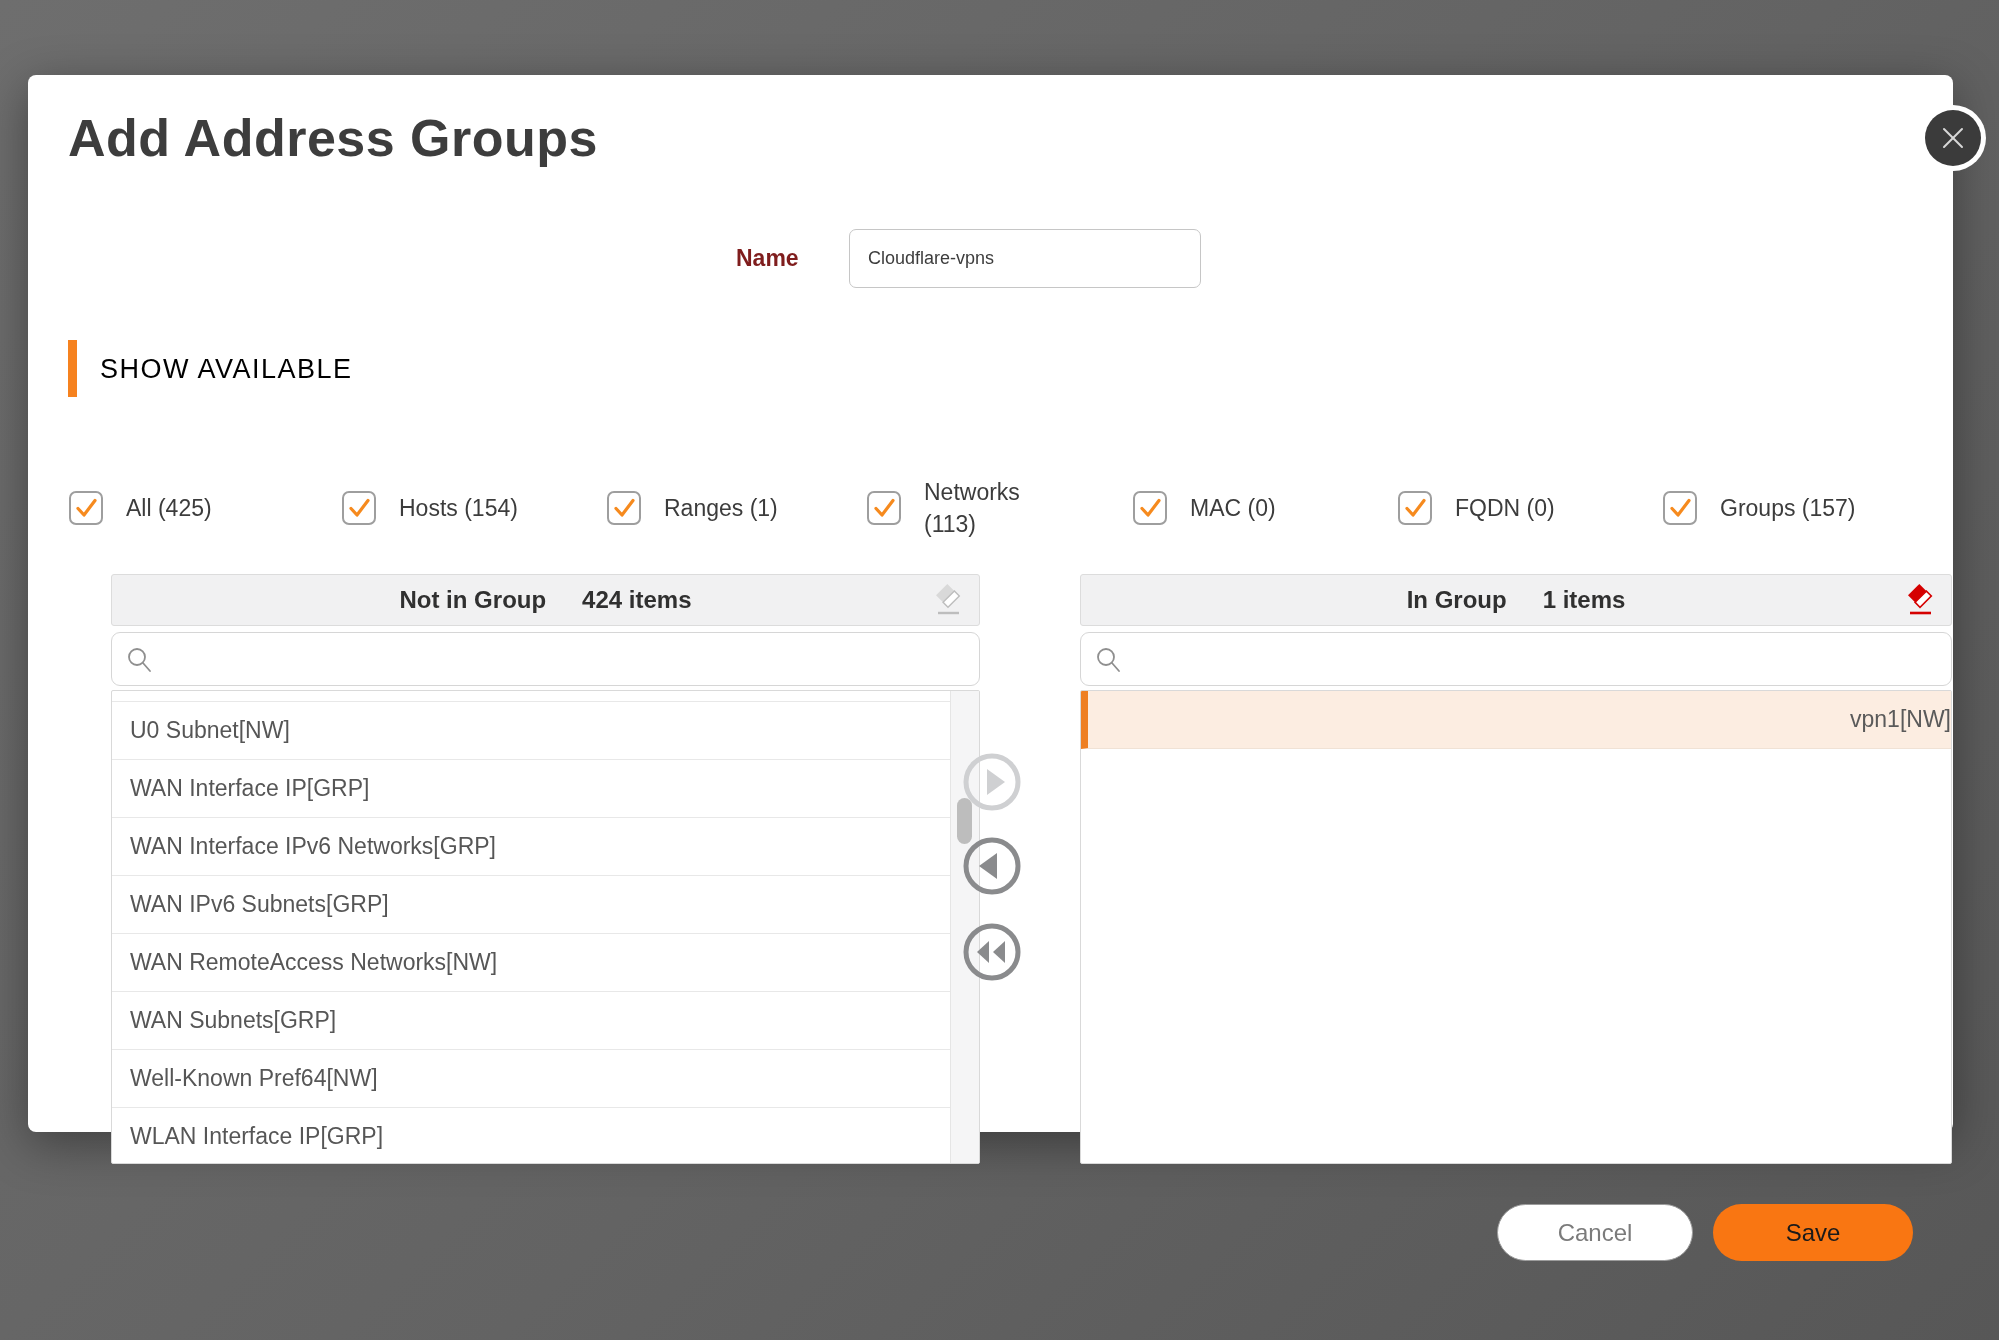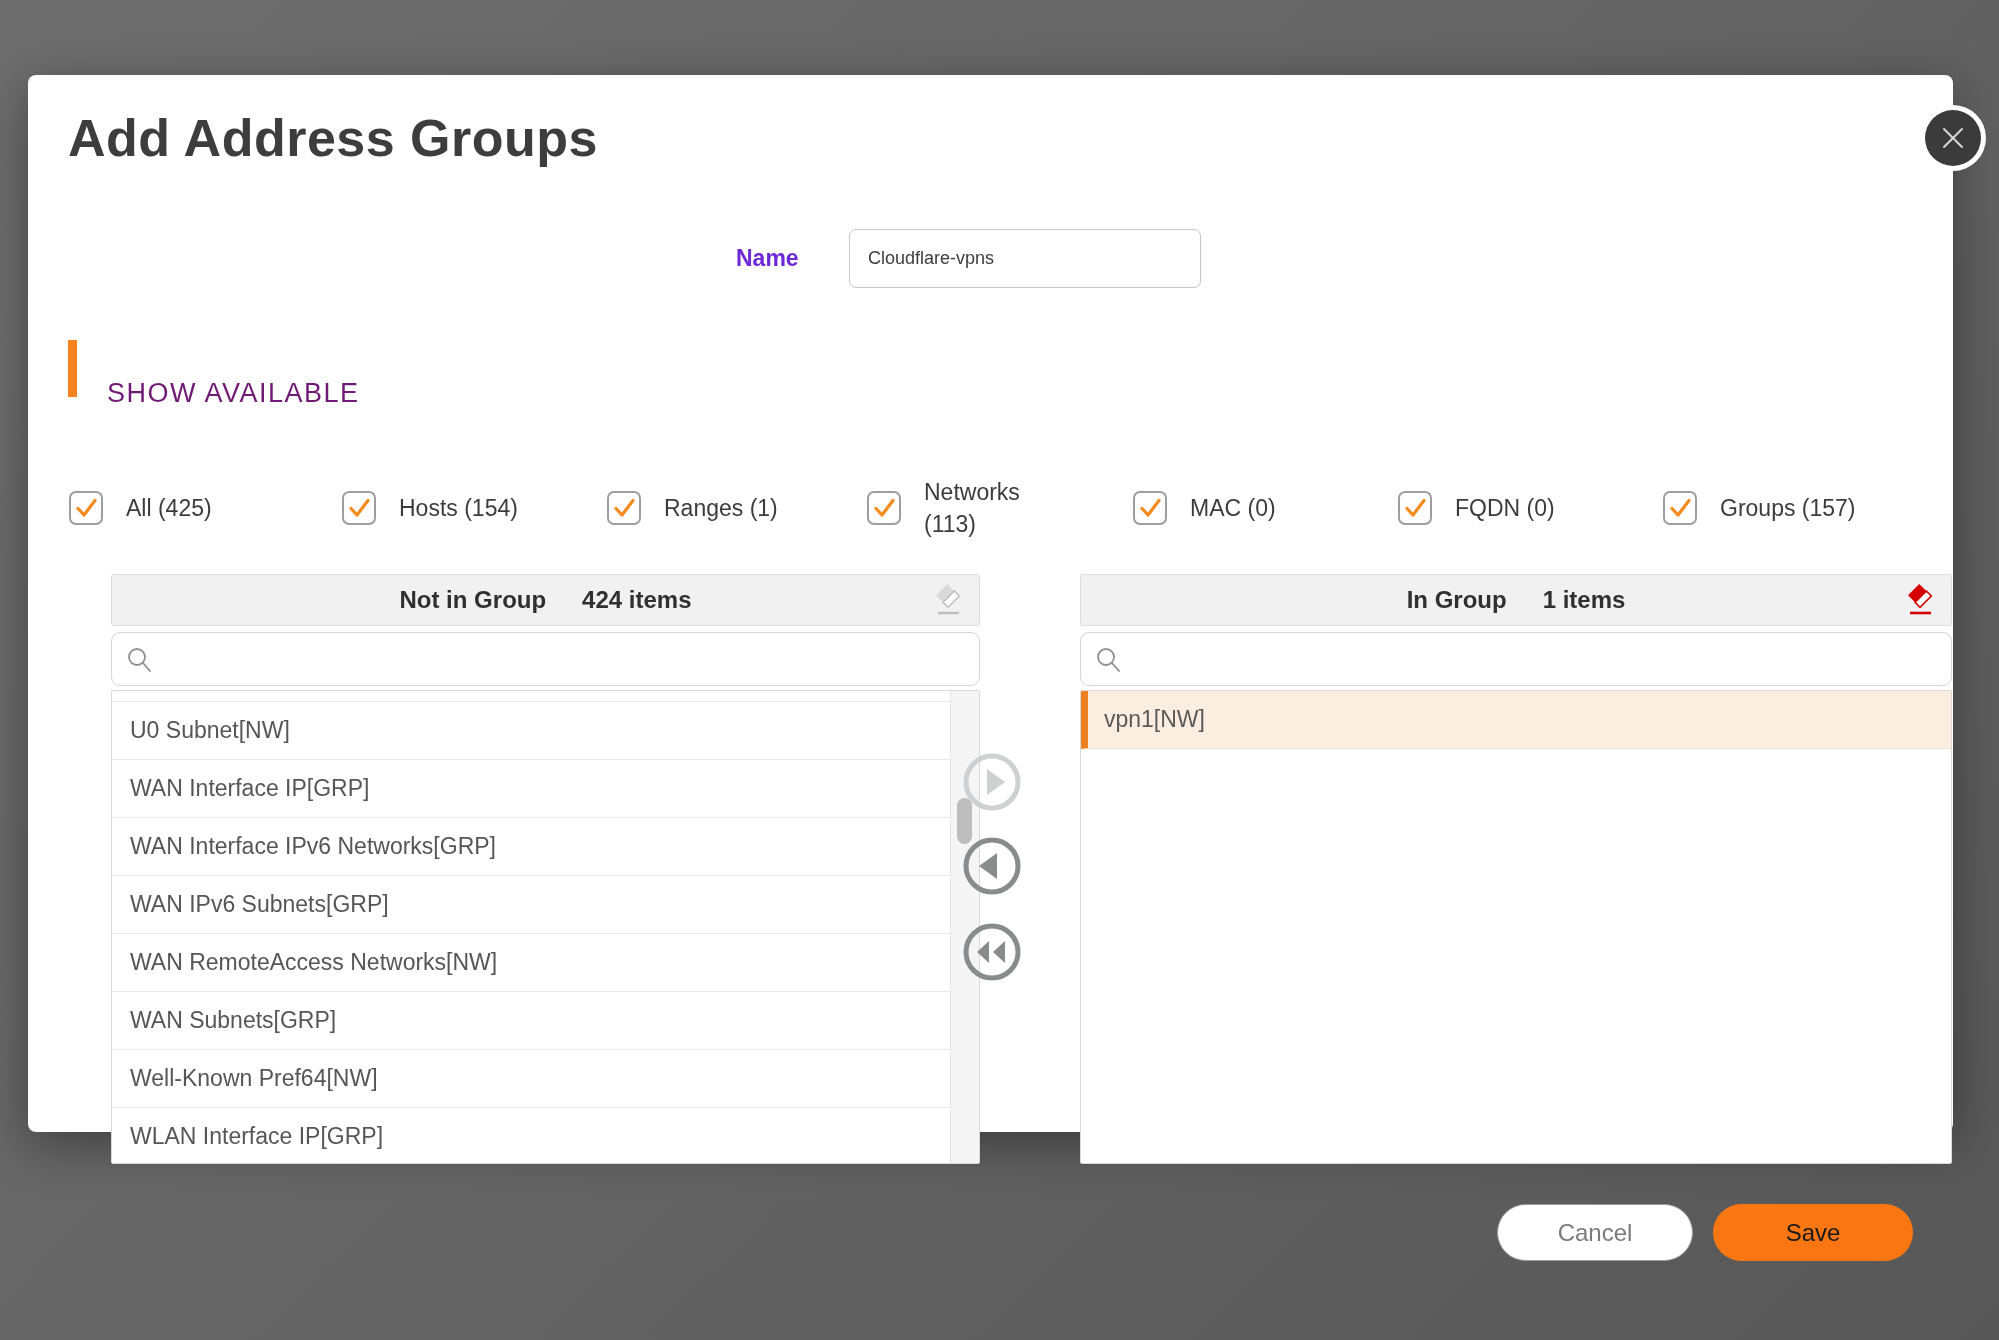--- a/index.html
+++ b/index.html
@@ -25,35 +25,35 @@
     background:#ffffff;border-radius:50%;
     display:flex;align-items:center;justify-content:center;cursor:pointer;
   }
   .close-btn{
     width:56px;height:56px;border-radius:50%;background:#3b3b3b;
     display:flex;align-items:center;justify-content:center;
   }
   
   .name-label{
     position:absolute;left:708px;top:170px;width:100px;
-    font-size:23px;font-weight:700;color:#6d28d9;
+    font-size:23px;font-weight:700;color:#7f1d1d;
   }
   .name-input{
     position:absolute;left:821px;top:154px;width:352px;height:59px;
     border:1.5px solid #c6c6c6;border-radius:7px;box-sizing:border-box;
     padding:0 18px;font-size:18px;color:#3d3d3d;outline:none;
     font-family:"Liberation Sans",sans-serif;background:#fff;
   }
   
   .section-bar{
     position:absolute;left:40px;top:265px;width:9px;height:57px;background:#f6821f;
   }
   .section-title{
-    position:absolute;left:79px;top:279px;
-    font-size:27px;color:#701a75;letter-spacing:1.5px;margin-top:24px;
+    position:absolute;left:72px;top:279px;
+    font-size:27px;color:#000000;letter-spacing:1.5px;
   }
   
   .filters{position:absolute;left:0;top:0;width:100%;}
   .filter-item{
     position:absolute;top:433px;transform:translateY(-50%);
     display:flex;align-items:center;gap:23px;cursor:pointer;
   }
   .filters > div:nth-of-type(1){left:41px;}
   .filters > div:nth-of-type(2){left:314px;}
   .filters > div:nth-of-type(3){left:579px;}
@@ -93,21 +93,21 @@
     position:relative;margin-top:4px;height:474px;
     border:1px solid #d9d9d9;border-radius:2px;box-sizing:border-box;
     background:#fff;overflow:hidden;
   }
   .row-spacer{height:10px;border-bottom:1px solid #e8e8e8;width:calc(100% - 28px);}
   .list-row{
     height:57px;line-height:57px;border-bottom:1px solid #e8e8e8;
     padding-left:18px;font-size:23px;color:#565656;cursor:pointer;
     width:calc(100% - 46px);white-space:nowrap;
   }
-  .panel.right .list-row{width:auto;}
+  .panel.right .list-row{width:auto;text-align:right;}
   .list-row.selected{
     background:#fcede1;border-left:7px solid #ee7f22;padding-left:16px;
     color:#5a5a5a;border-bottom:1px solid #f0e2d5;
   }
   
   .scroll-track{
     position:absolute;top:0;right:0;width:28px;height:100%;
     background:#f5f5f6;border-left:1px solid #e5e5e5;
   }
   .scroll-thumb{

